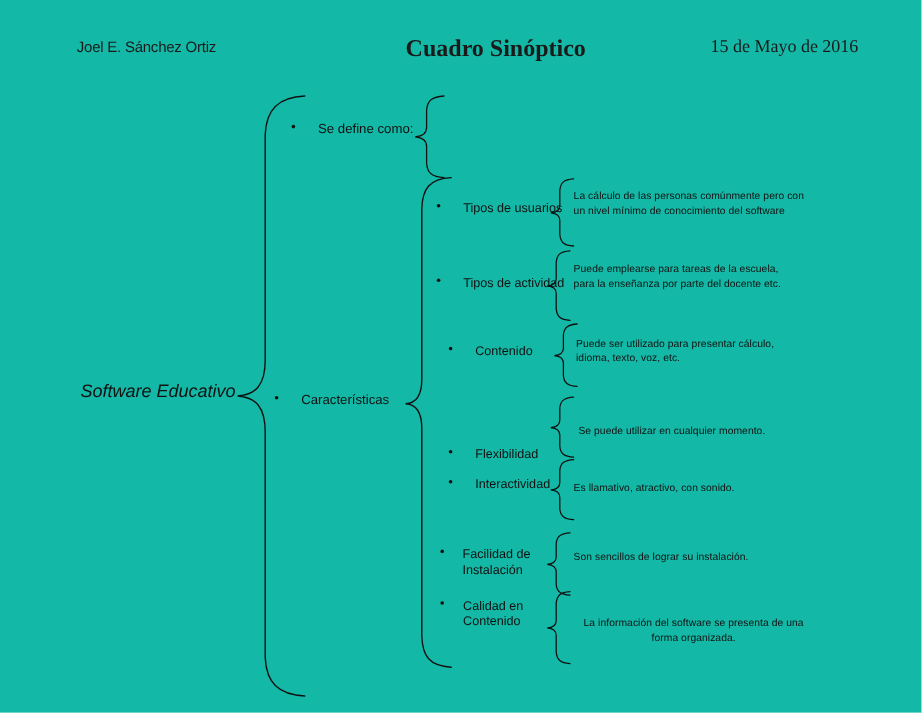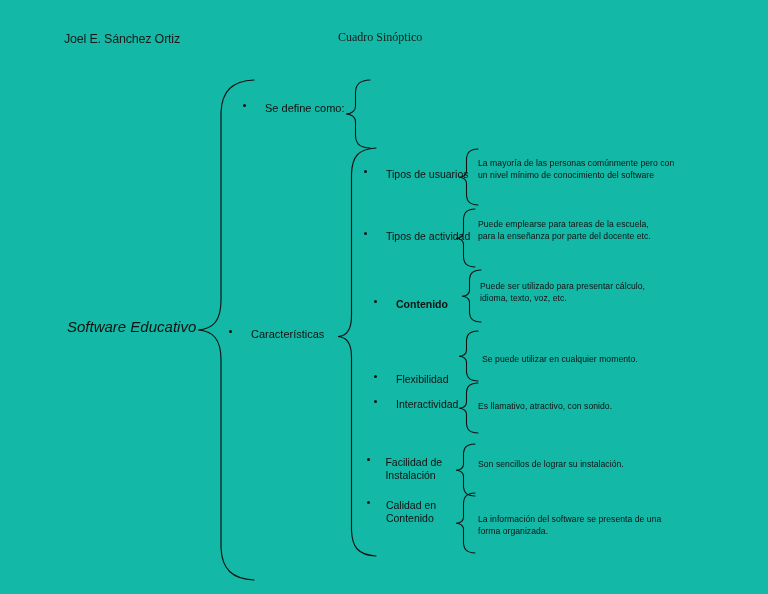--- a/index.html
+++ b/index.html
@@ -18,23 +18,24 @@
     left:64px; top:32px;
     font-family:"Liberation Sans", sans-serif;
     font-size:12.5px;
     letter-spacing:-0.2px;
     color:#1a1a1a;
     white-space:nowrap;
   }
   #header-title{
     left:338px; top:30px;
     font-family:"Liberation Serif", serif;
-    font-size:12px;
+    font-size:20px;
     color:#1a1a1a;
     white-space:nowrap;
+    font-weight:bold;
   }
   #header-date{
     left:592px; top:31px;
     font-family:"Liberation Serif", serif;
     font-size:15px;
     color:#1a1a1a;
     white-space:nowrap;
   }
 
   
@@ -89,20 +90,21 @@
   .brace{fill:none;stroke:#111111;stroke-width:1.15;stroke-linecap:round;}
   .brace-thin{fill:none;stroke:#111111;stroke-width:1.05;stroke-linecap:round;}
 </style>
 </head>
 <body>
 
 <div id="page">
 
   <div class="abs" id="header-author">Joel E. Sánchez Ortiz</div>
   <div class="abs" id="header-title">Cuadro Sinóptico</div>
+  <div class="abs" id="header-date">15 de Mayo de 2016</div>
 
   <div class="abs" id="root-label">Software Educativo</div>
 
   <div class="abs" style="left:196px;top:78px;width:60px;height:504px;">
     <svg width="60" height="504" viewBox="0 0 60 504">
       <path class="brace" d="M58,2 C36,3 26,13 25,34 L25,222 C25,243 17,251 2,252 C17,253 25,261 25,282 L25,470 C26,491 36,501 58,502"></path>
     </svg>
   </div>
 
   <div class="abs l2" style="left:242px;top:102px;">
@@ -136,36 +138,36 @@
     <div class="l2-row">
       <span class="bullet"></span>
       <span class="l2-text">Tipos de usuarios</span>
     </div>
   </div>
   <div class="abs" style="left:458px;top:148px;width:24px;height:58px;">
     <svg width="24" height="58" viewBox="0 0 24 58">
       <path class="brace-thin" d="M20,1 C12,1.5 9,4 8.5,11 L8.5,23 C8.5,27 5,29 1,29.3 C5,29.6 8.5,31.6 8.5,35.6 L8.5,47 C9,54 12,56.5 20,57"></path>
     </svg>
   </div>
-  <div class="abs desc" style="left:478px;top:158px;width:200px;">La mayoría de las personas comúnmente pero con un nivel mínimo de conocimiento del software</div>
+  <div class="abs desc" style="left:478px;top:158px;width:200px;">La cálculo de las personas comúnmente pero con un nivel mínimo de conocimiento del software</div>
 
   <div class="abs l3" style="left:363px;top:230px;">
     <div class="l2-row">
       <span class="bullet"></span>
       <span class="l2-text">Tipos de actividad</span>
     </div>
   </div>
   <div class="abs" style="left:455px;top:208px;width:24px;height:60px;">
     <svg width="24" height="60" viewBox="0 0 24 60">
       <path class="brace-thin" d="M20,1 C12,1.5 9,4 8.5,11 L8.5,24 C8.5,28 5,30 1,30.3 C5,30.6 8.5,32.6 8.5,36.6 L8.5,49 C9,56 12,58.5 20,59"></path>
     </svg>
   </div>
   <div class="abs desc" style="left:478px;top:219px;width:180px;">Puede emplearse para tareas de la escuela, para la enseñanza por parte del docente etc.</div>
 
-  <div class="abs l3" style="left:373px;top:298px;font-weight:bold;">
+  <div class="abs l3" style="left:373px;top:287px;">
     <div class="l2-row">
       <span class="bullet"></span>
       <span class="l2-text">Contenido</span>
     </div>
   </div>
   <div class="abs" style="left:461px;top:269px;width:24px;height:54px;">
     <svg width="24" height="54" viewBox="0 0 24 54">
       <path class="brace-thin" d="M20,1 C12,1.5 9,4 8.5,10 L8.5,21 C8.5,25 5,27 1,27.3 C5,27.6 8.5,29.6 8.5,33.6 L8.5,44 C9,50 12,52.5 20,53"></path>
     </svg>
   </div>
@@ -214,15 +216,15 @@
     <div class="l2-row">
       <span class="bullet"></span>
       <span class="l2-text" style="white-space:normal;">Calidad en Contenido</span>
     </div>
   </div>
   <div class="abs" style="left:455px;top:492px;width:24px;height:62px;">
     <svg width="24" height="62" viewBox="0 0 24 62">
       <path class="brace-thin" d="M20,1 C12,1.5 9,4 8.5,11 L8.5,25 C8.5,29 5,31 1,31.3 C5,31.6 8.5,33.6 8.5,37.6 L8.5,51 C9,58 12,60.5 20,61"></path>
     </svg>
   </div>
-  <div class="abs desc" style="left:478px;top:514px;width:200px;">La información del software se presenta de una forma organizada.</div>
+  <div class="abs desc" style="left:478px;top:514px;width:200px;text-align:center;">La información del software se presenta de una forma organizada.</div>
 
 </div>
 
 </body></html>

